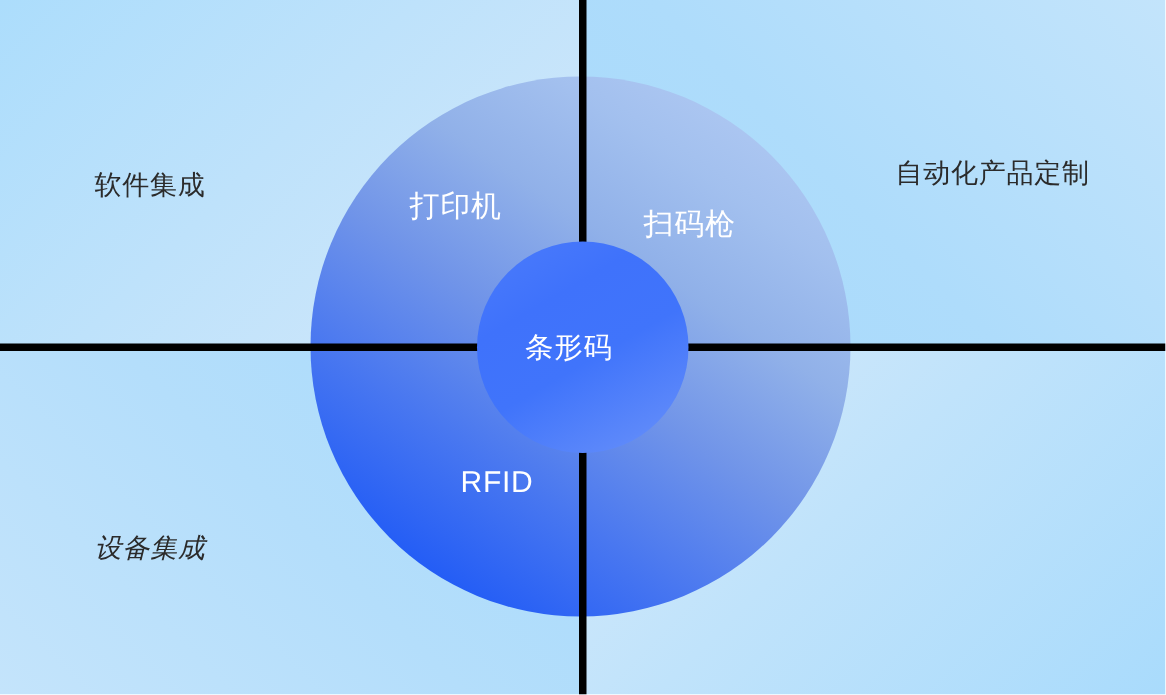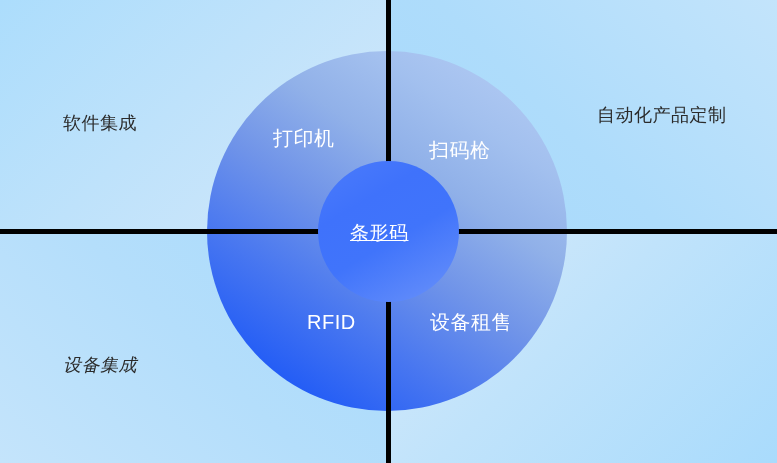--- a/index.html
+++ b/index.html
@@ -85,21 +85,20 @@
   }
   .outer-label {
     color: #ffffff;
     font-size: 20px;
     letter-spacing: 0.5px;
   }
   .center-label {
     color: #ffffff;
     font-size: 19px;
     letter-spacing: 0.5px;
-    text-decoration: underline;
   }
   .corner-label {
     color: #2B2B2B;
     font-size: 18px;
     letter-spacing: 0.5px;
   }
 
   
   .lbl-printer  { left: 273px; top: 128px; }
   .lbl-scanner  { left: 429px; top: 140px; }
@@ -130,21 +129,20 @@
   <div class="outer-circle"></div>
 
   <div class="cross-line cross-v-top"></div>
   <div class="cross-line cross-v-bottom"></div>
   <div class="cross-line cross-h-left"></div>
   <div class="cross-line cross-h-right"></div>
 
   <div class="label outer-label lbl-printer">打印机</div>
   <div class="label outer-label lbl-scanner">扫码枪</div>
   <div class="label outer-label lbl-rfid">RFID</div>
-  <div class="label outer-label lbl-rental">设备租售</div>
 
   <div class="inner-circle"></div>
   <div class="label center-label lbl-barcode">条形码</div>
 
   <div class="label corner-label lbl-software">软件集成</div>
   <div class="label corner-label lbl-auto">自动化产品定制</div>
   <div class="label corner-label lbl-device">设备集成</div>
 
 </div>
 

